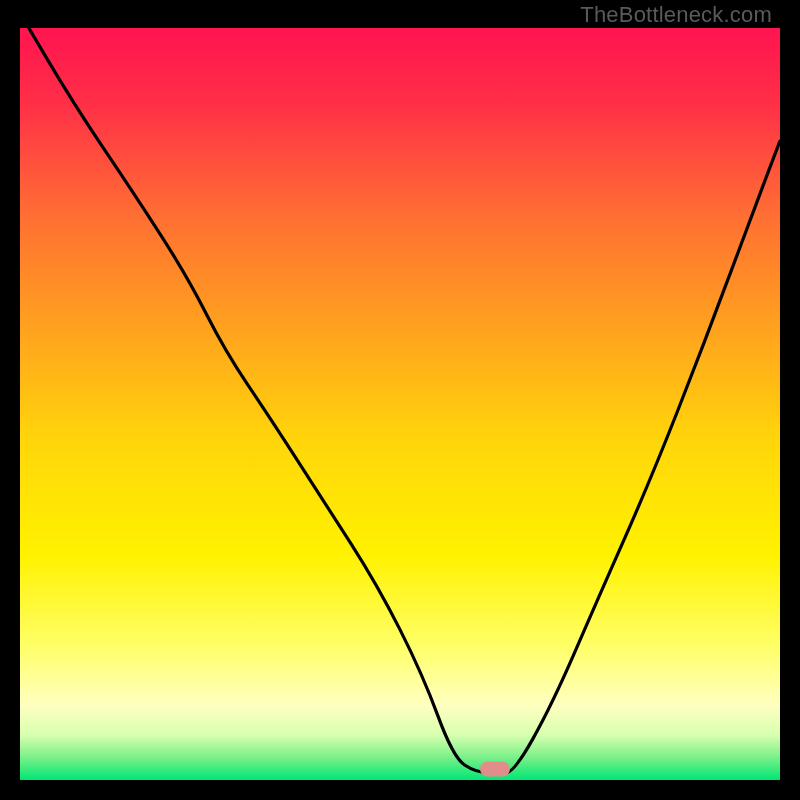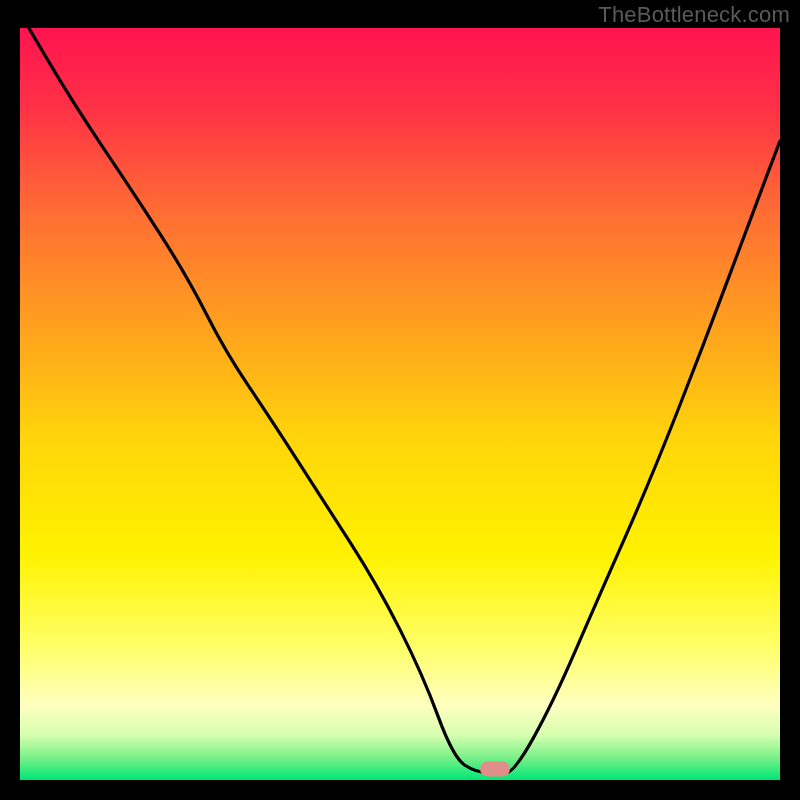--- a/index.html
+++ b/index.html
@@ -13,21 +13,21 @@
   }
   .frame {
     position: relative;
     width: 800px;
     height: 800px;
     background: #000;
   }
   .watermark {
     position: absolute;
     top: 2px;
-    right: 10px;
+    right: 28px;
     color: #5a5a5a;
     font-size: 22px;
     font-weight: 500;
     letter-spacing: 0.2px;
   }
   .plot-area {
     position: absolute;
     left: 20px;
     top: 28px;
     width: 760px;

